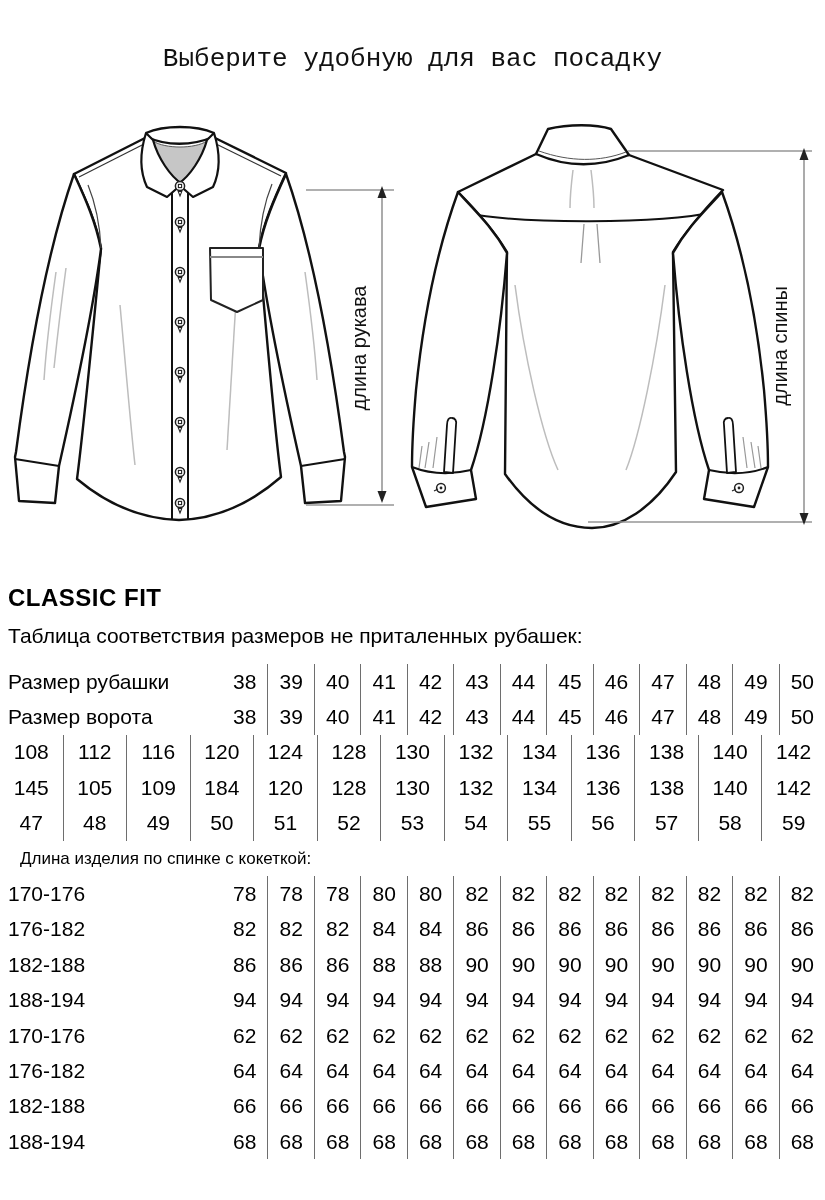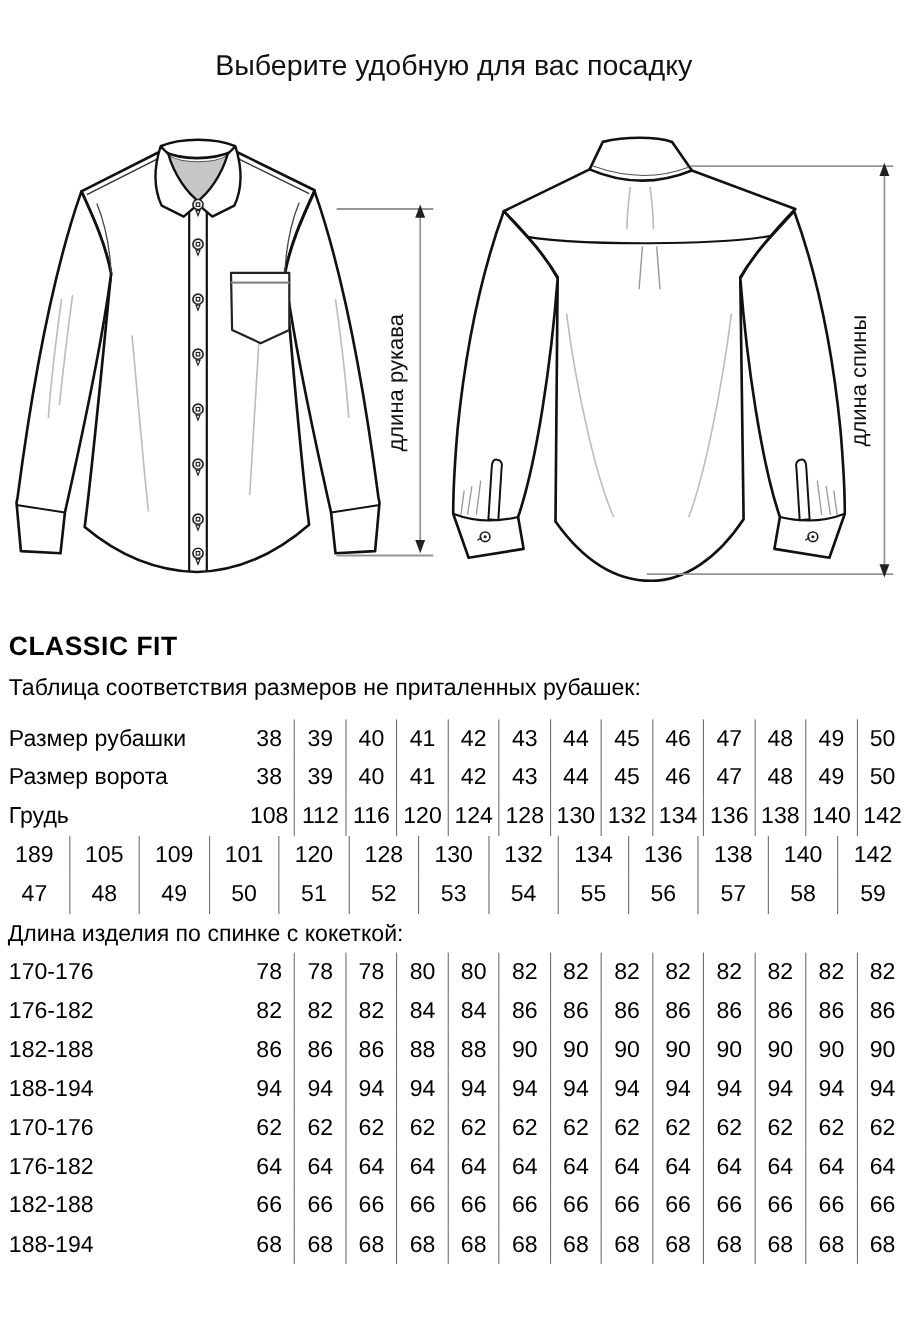--- a/index.html
+++ b/index.html
@@ -3,38 +3,38 @@
 <meta charset="utf-8">
 <style>
   html,body{margin:0;padding:0;}
   body{
     width:825px;height:1200px;background:#fff;color:#000;
     font-family:"Liberation Sans","DejaVu Sans",sans-serif;
     overflow:hidden;position:relative;
   }
   .title{
     font-size:26px;font-weight:normal;text-align:center;color:#111;
-    margin:44px 0 0 0;line-height:30px;
+    margin:44px 0 0 0;line-height:30px;font-family:Liberation Mono, monospace;
   }
   .diagram-svg{display:block;margin-top:46px;}
   .fit-heading{
     font-size:24px;font-weight:bold;color:#000;
-    margin:34px 0 0 8px;line-height:28px;letter-spacing:.5px;
+    margin:44px 0 0 8px;line-height:28px;letter-spacing:.5px;
   }
   .subtitle{
     font-size:21px;color:#000;margin:12px 0 16px 8px;line-height:24px;
   }
   #size-table{margin-top:12px;}
   .trow{display:flex;align-items:stretch;height:35.4px;justify-content:space-between;}
   .tlabel{
     flex:0 0 214px;padding-left:8px;font-size:21px;
     display:flex;align-items:center;white-space:nowrap;
   }
   .theading{
-    padding-left:7px;font-size:21px;display:flex;align-items:center;white-space:nowrap;
+    padding-left:20px;font-size:17px;display:flex;align-items:center;white-space:nowrap;
   }
   .tcell{
     flex:1 1 0;display:flex;align-items:center;justify-content:center;
     font-size:21px;border-left:1.5px solid #6e6e6e;
   }
   .tcell.first{border-left:none;}
   svg text{font-family:"Liberation Sans","DejaVu Sans",sans-serif;}
 </style>
 </head>
 <body>
@@ -193,40 +193,39 @@
         <div class="tcell">43</div>
         <div class="tcell">44</div>
         <div class="tcell">45</div>
         <div class="tcell">46</div>
         <div class="tcell">47</div>
         <div class="tcell">48</div>
         <div class="tcell">49</div>
         <div class="tcell">50</div>
       </div>
       <div class="trow">
-        <div class="tlabel">Грудь</div>
         <div class="tcell first">108</div>
         <div class="tcell">112</div>
         <div class="tcell">116</div>
         <div class="tcell">120</div>
         <div class="tcell">124</div>
         <div class="tcell">128</div>
         <div class="tcell">130</div>
         <div class="tcell">132</div>
         <div class="tcell">134</div>
         <div class="tcell">136</div>
         <div class="tcell">138</div>
         <div class="tcell">140</div>
         <div class="tcell">142</div>
       </div>
       <div class="trow">
-        <div class="tcell first">189</div>
+        <div class="tcell first">145</div>
         <div class="tcell">105</div>
         <div class="tcell">109</div>
-        <div class="tcell">101</div>
+        <div class="tcell">184</div>
         <div class="tcell">120</div>
         <div class="tcell">128</div>
         <div class="tcell">130</div>
         <div class="tcell">132</div>
         <div class="tcell">134</div>
         <div class="tcell">136</div>
         <div class="tcell">138</div>
         <div class="tcell">140</div>
         <div class="tcell">142</div>
       </div>

